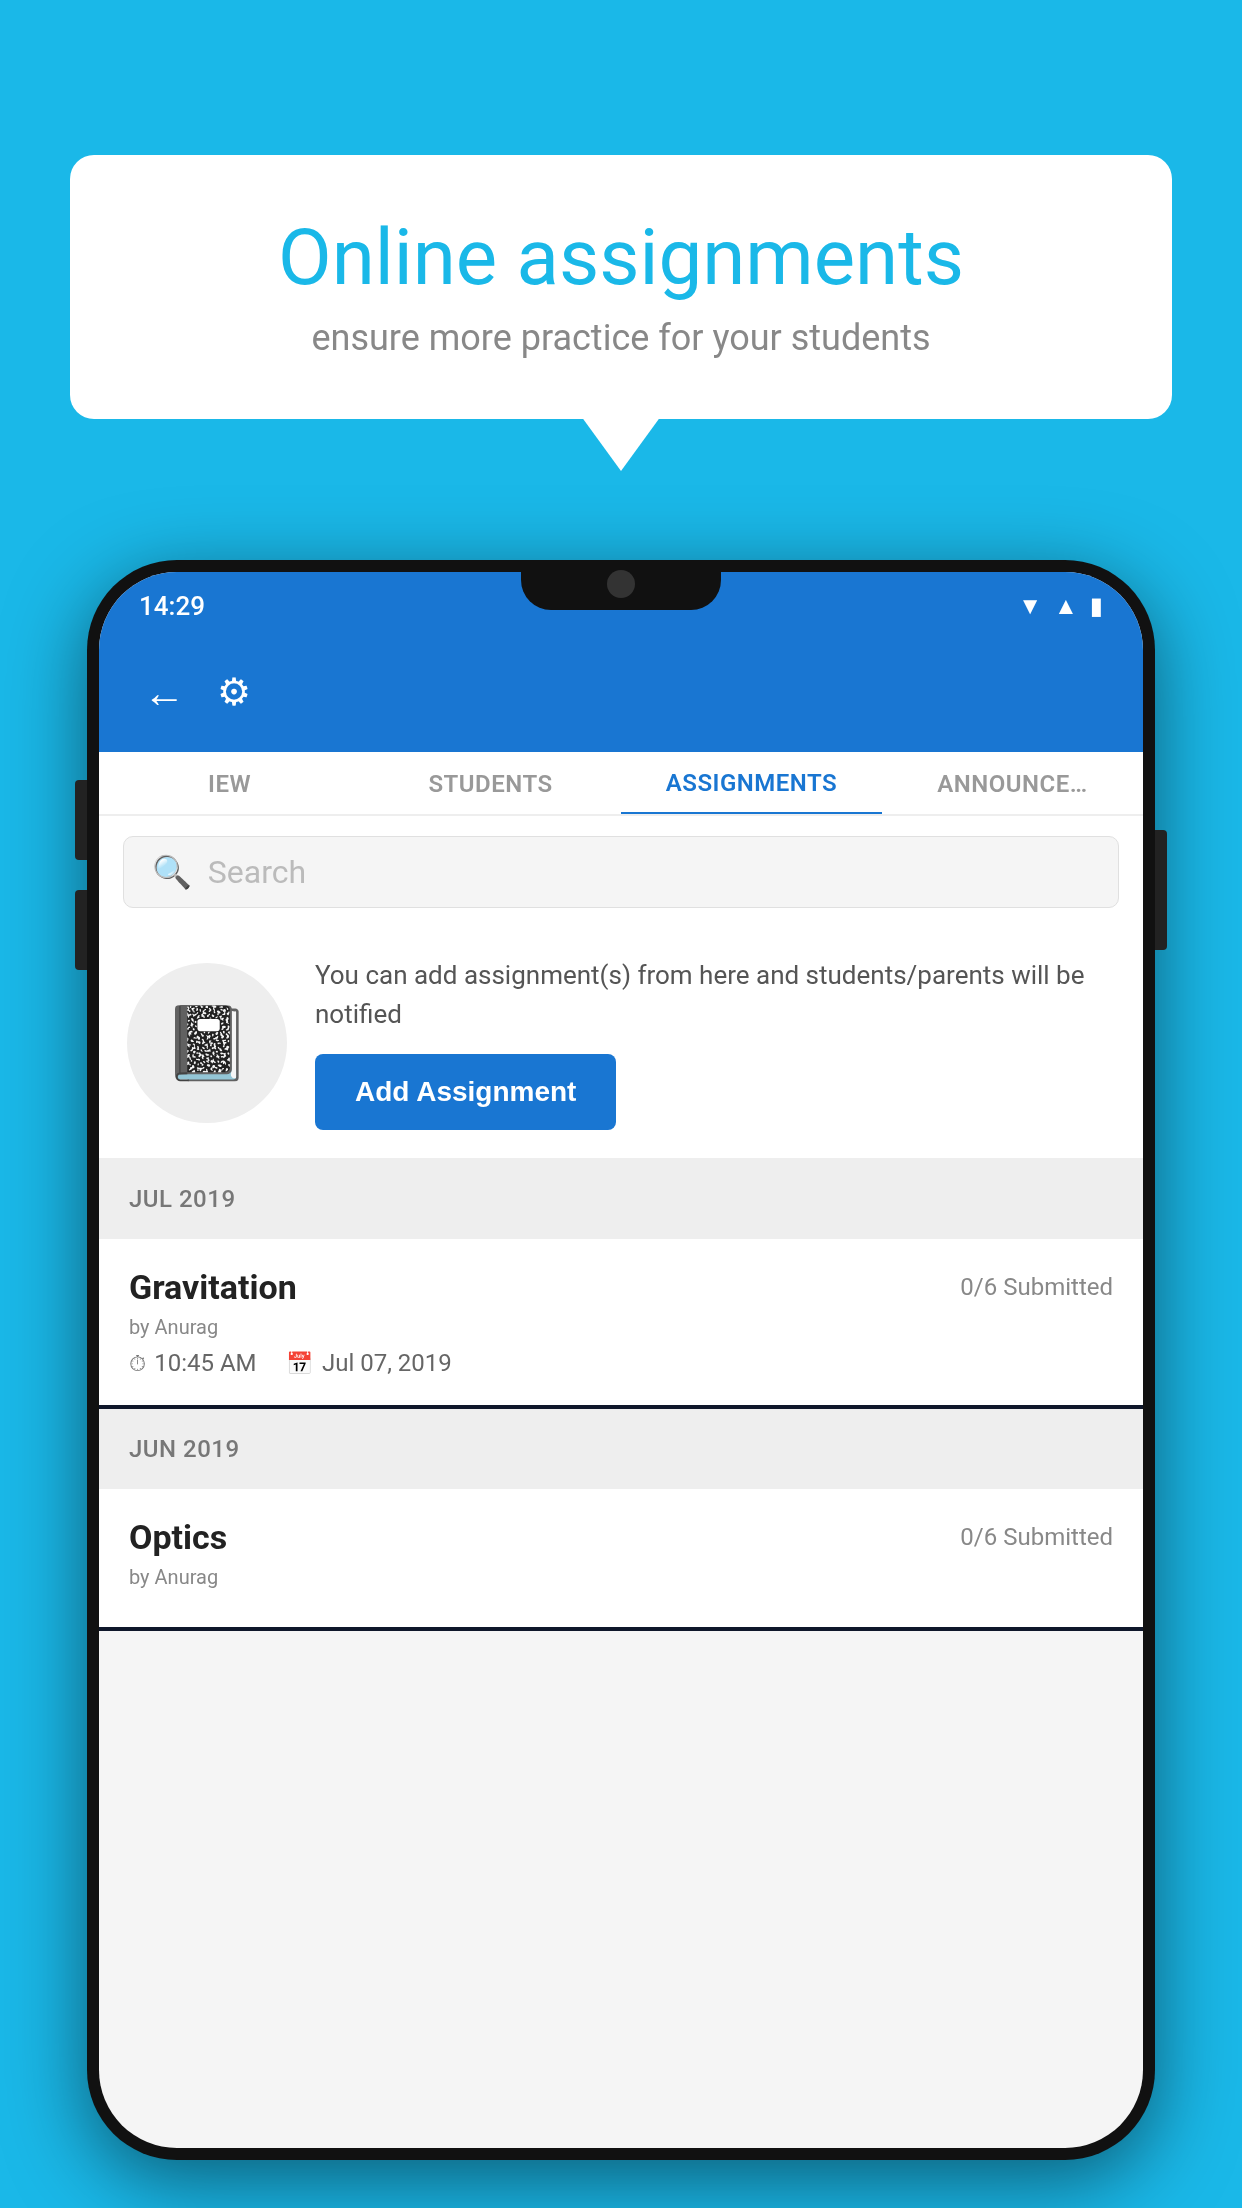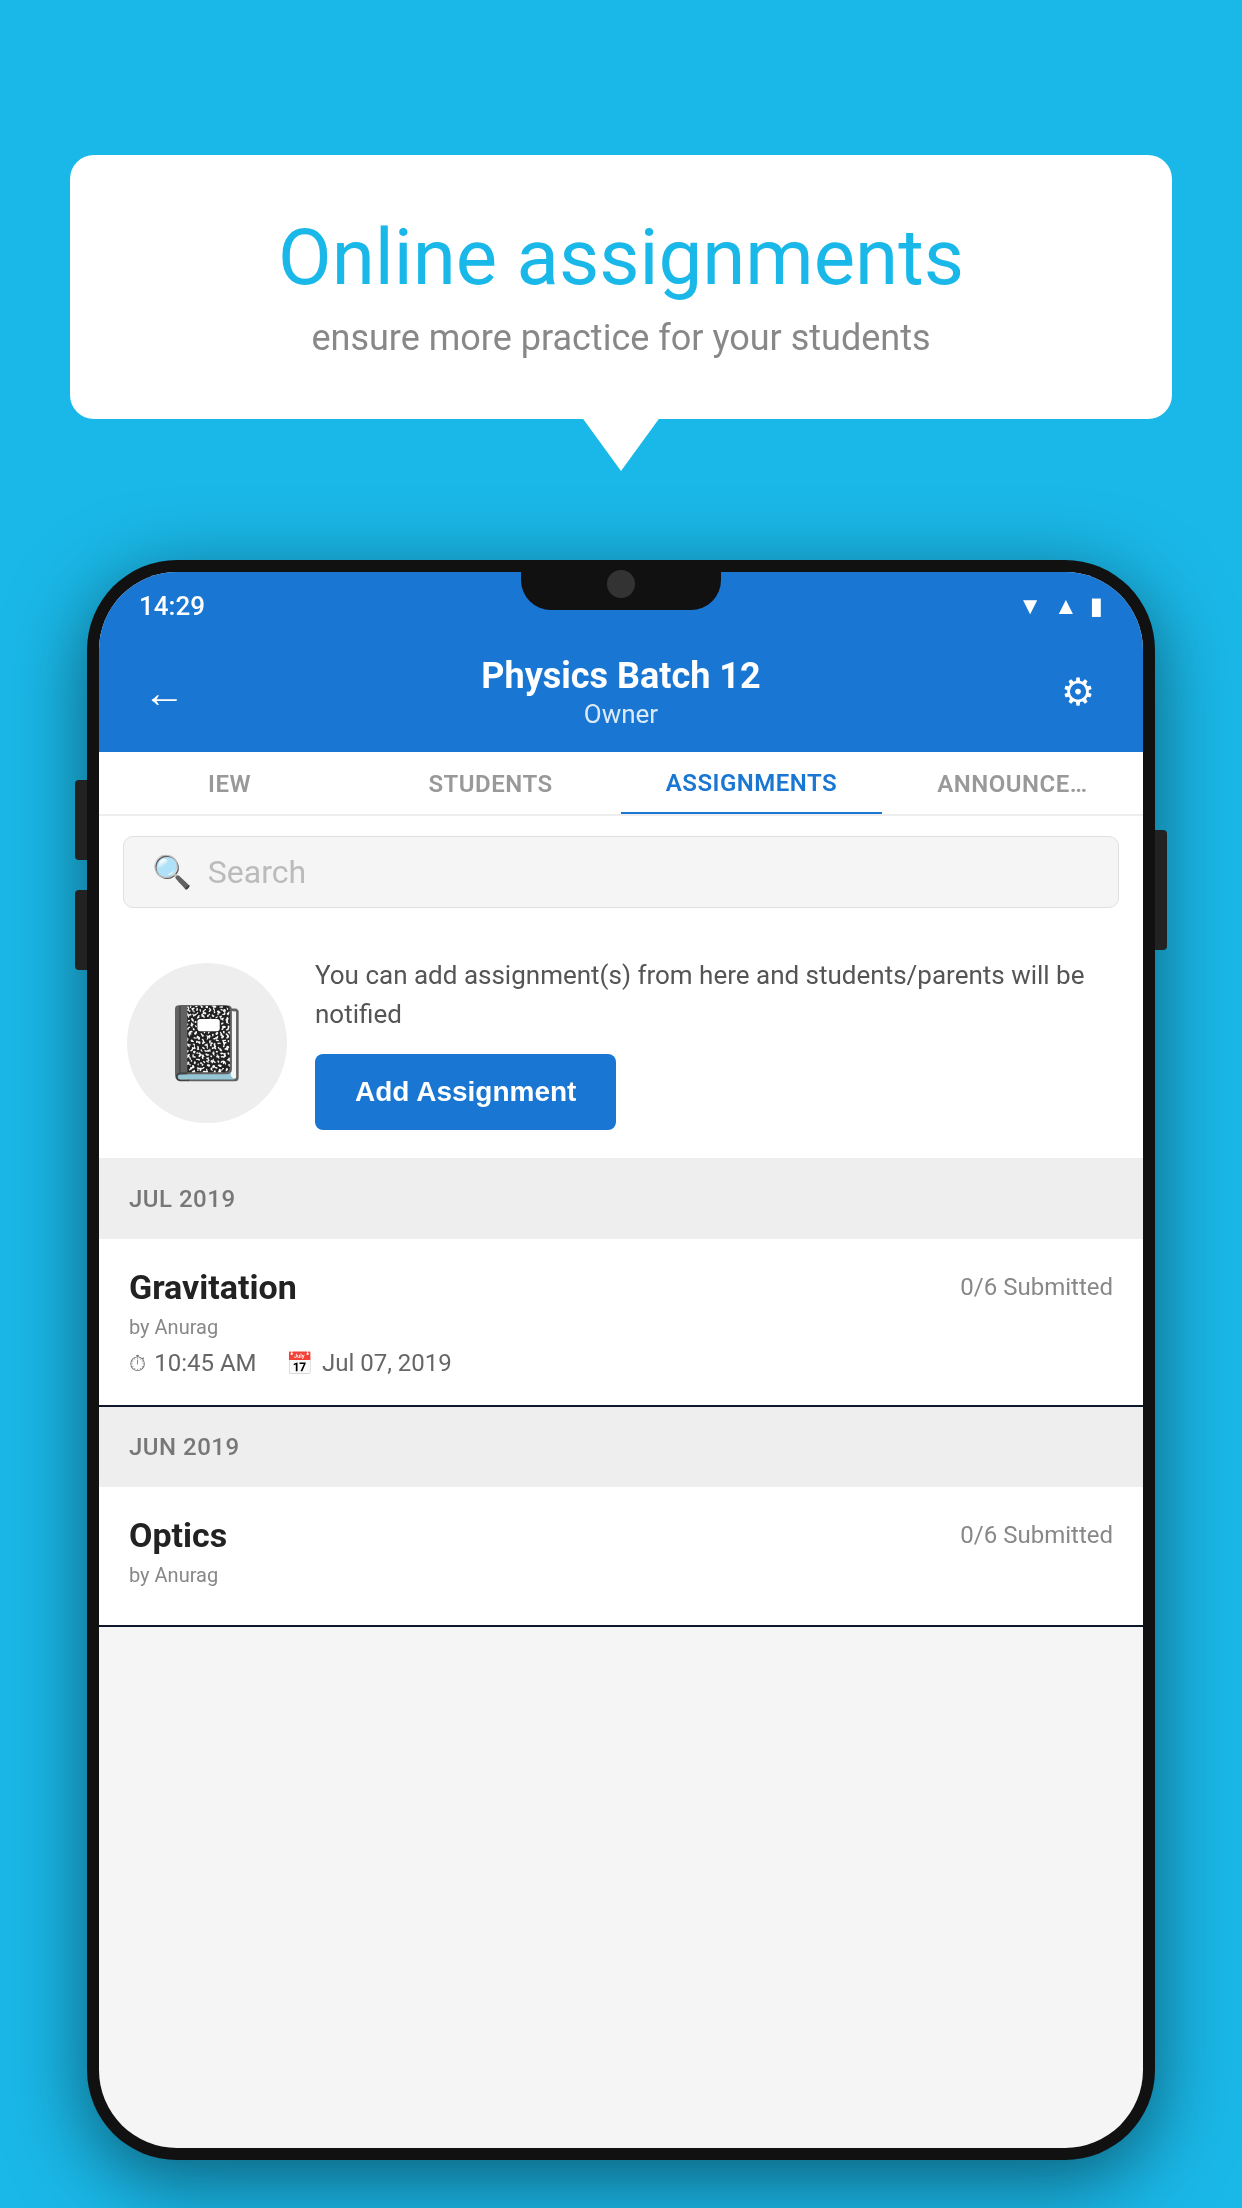--- a/index.html
+++ b/index.html
@@ -300,21 +300,21 @@
       font-size: 24px;
       color: #777;
       font-weight: 500;
       letter-spacing: 0.5px;
     }
 
     
     .assignment-item {
       background: white;
       padding: 28px 30px;
-      border-bottom: 2px solid #0f172a;
+      border-bottom: 4px solid #0f172a;
     }
     .assignment-top {
       display: flex;
       justify-content: space-between;
       align-items: center;
       margin-bottom: 8px;
     }
     .assignment-name {
       font-size: 34px;
       font-weight: 700;
@@ -374,24 +374,20 @@
         <span class="status-time">14:29</span>
         <div class="status-icons">
           <span class="wifi-icon">▼</span>
           <span class="signal-icon">▲</span>
           <span class="battery-icon">▮</span>
         </div>
       </div>
 
       <div class="app-bar">
         <div class="back-btn">←</div>
-        <div class="app-bar-title-wrap">
-          <div class="app-bar-title">Physics Batch 12</div>
-          <div class="app-bar-subtitle">Owner</div>
-        </div>
         <div class="settings-btn">⚙</div>
       </div>
 
       <div class="tabs-bar">
         <div class="tab-item">IEW</div>
         <div class="tab-item">STUDENTS</div>
         <div class="tab-item active">ASSIGNMENTS</div>
         <div class="tab-item">ANNOUNCE…</div>
       </div>
 

